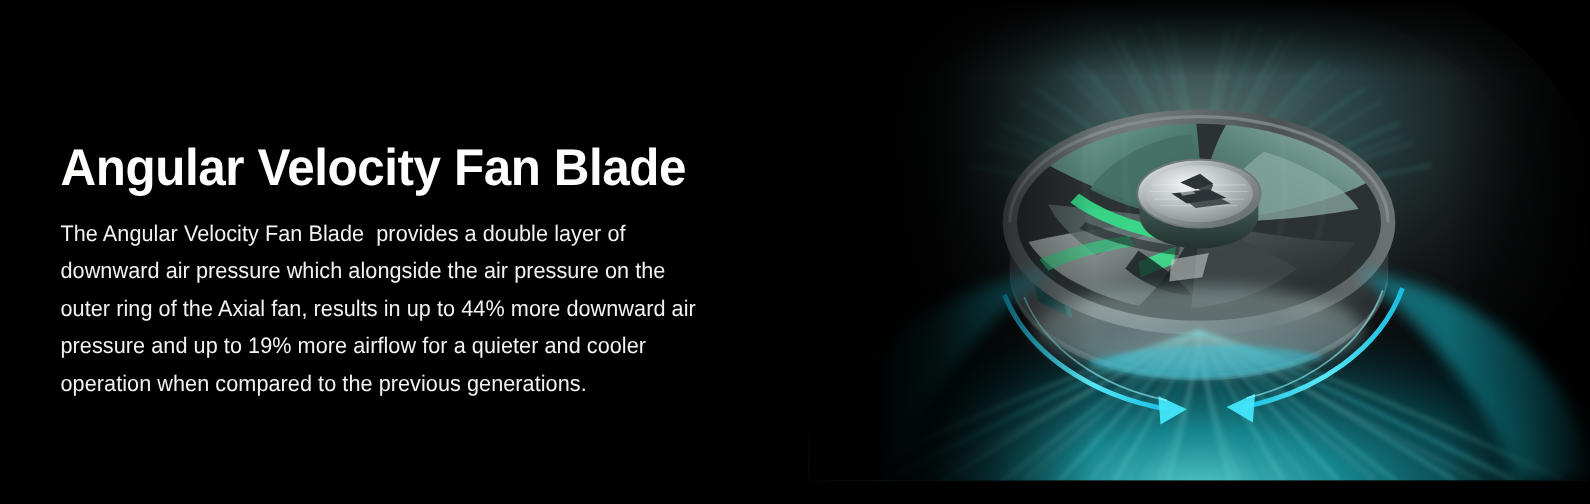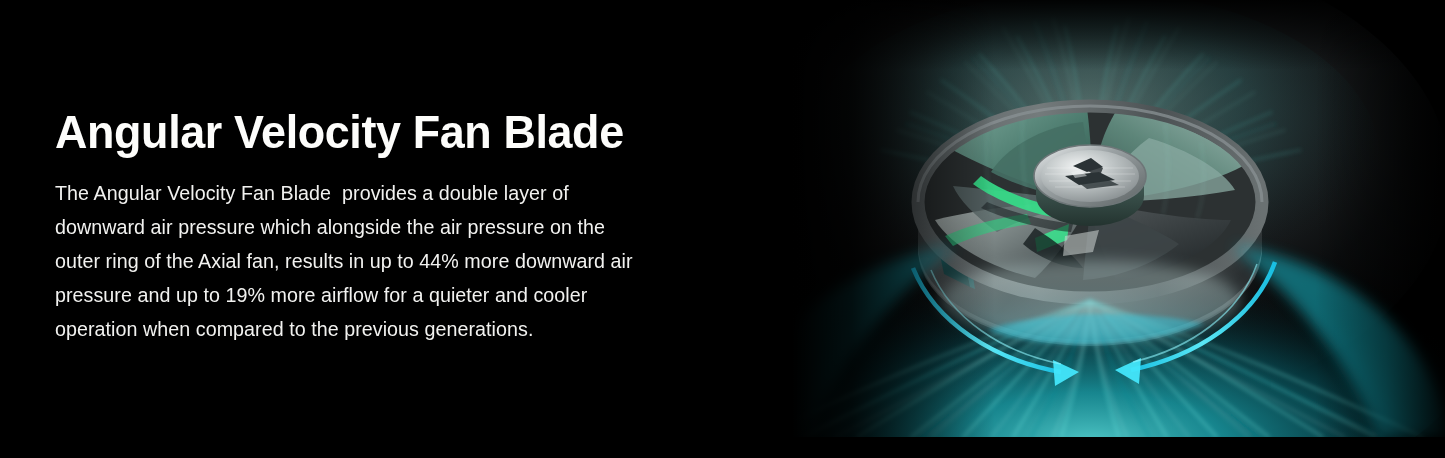--- a/index.html
+++ b/index.html
@@ -19,21 +19,21 @@
     width: 1445px;
     height: 458px;
     background: #000000;
     overflow: hidden;
   }
 
   
   .text-col {
     position: absolute;
     left: 55px;
-    top: 104px;
+    top: 124px;
     width: 620px;
   }
   .headline {
     margin: 0;
     color: #fdfdfb;
     font-family: "Liberation Sans Narrow", "Liberation Sans", sans-serif;
     font-size: 47px;
     font-weight: bold;
     line-height: 56px;
     letter-spacing: -0.4px;

